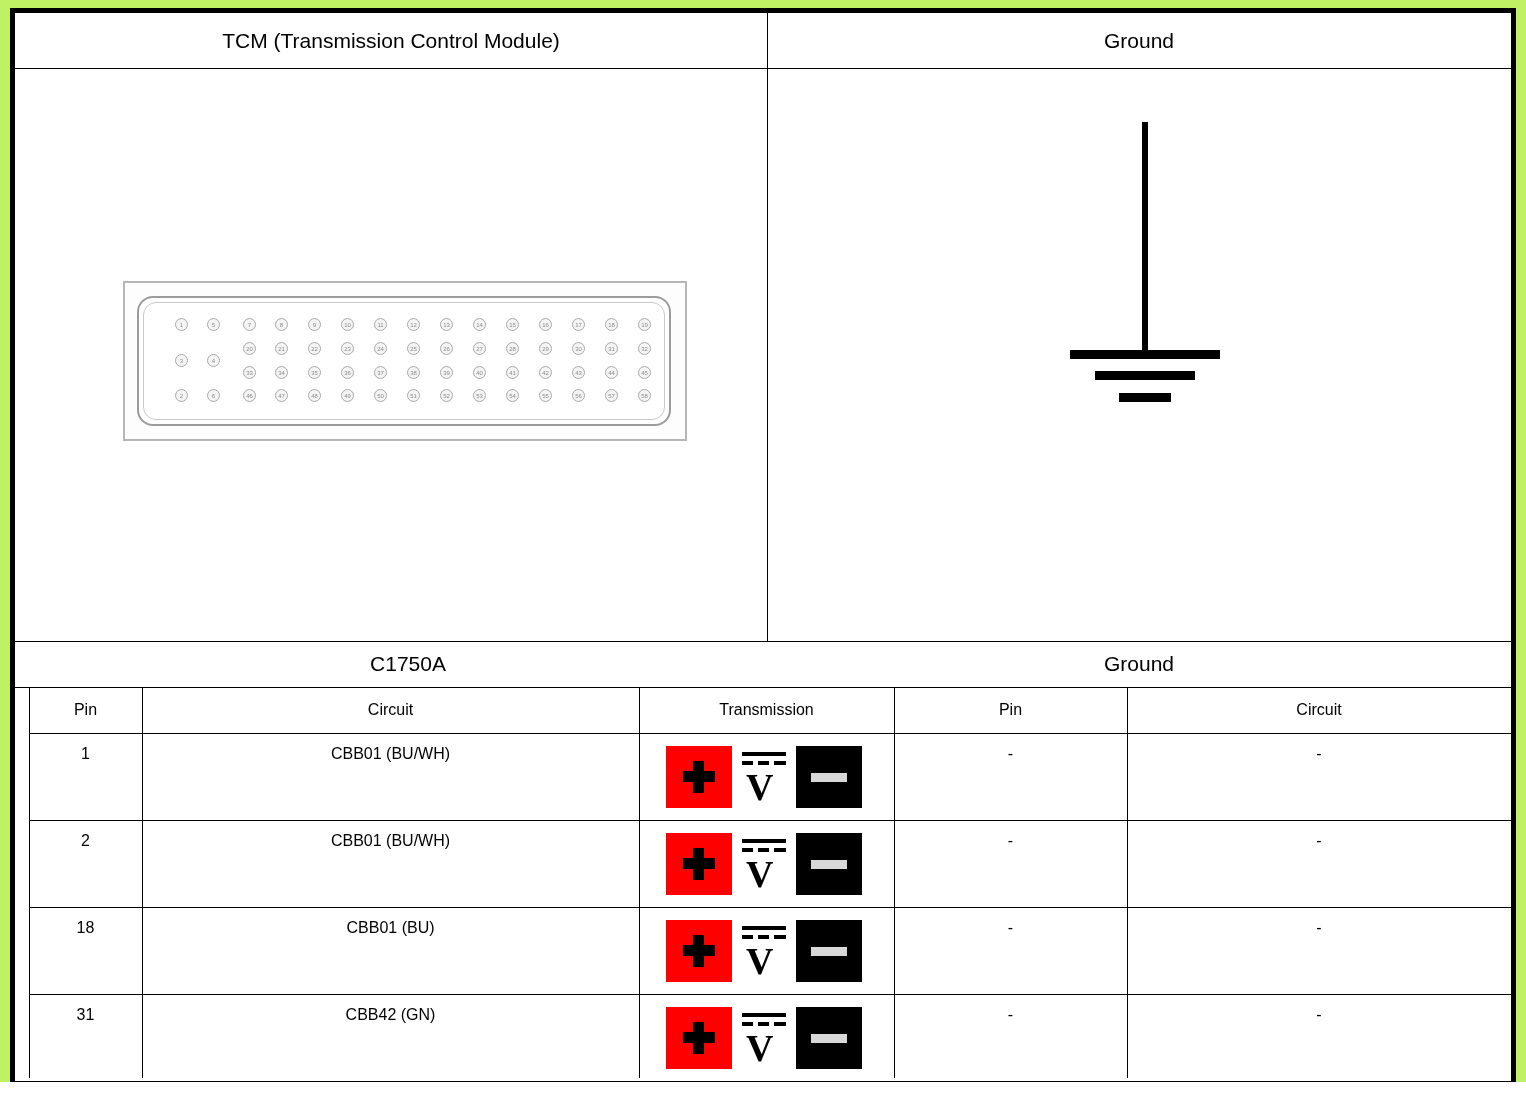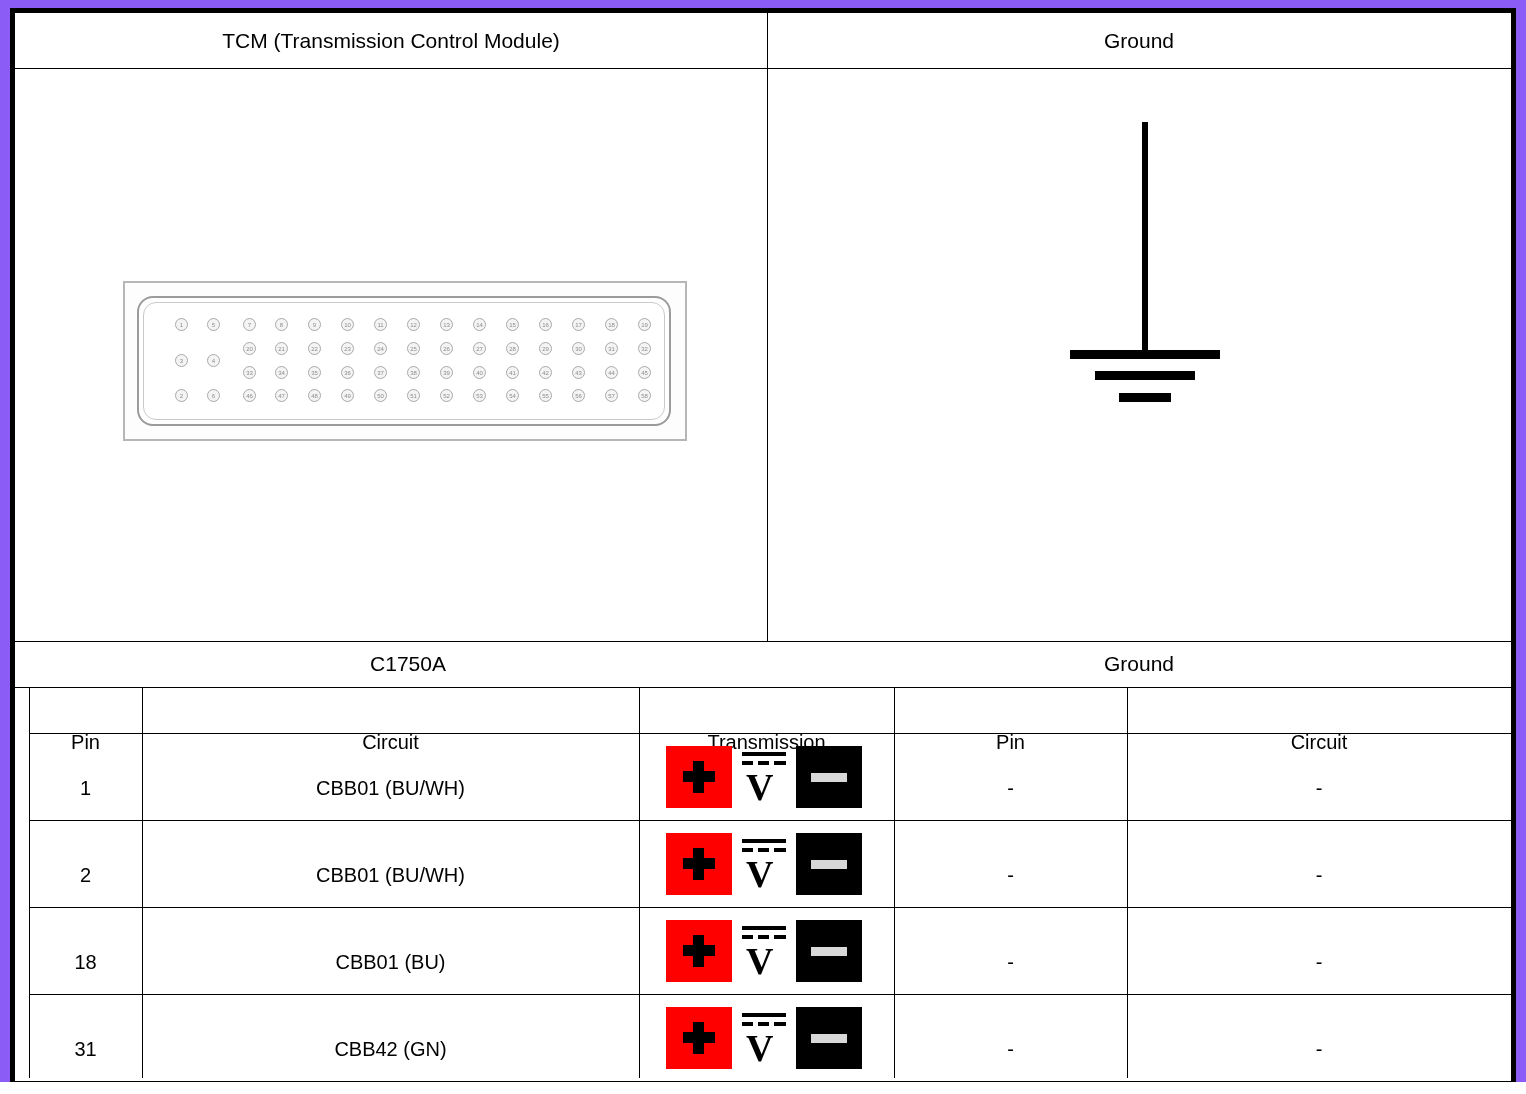--- a/index.html
+++ b/index.html
@@ -5,21 +5,21 @@
   * { box-sizing: border-box; }
   html, body {
     margin: 0; padding: 0;
     background: #ffffff;
     font-family: "Liberation Sans", sans-serif;
   }
   #page {
     position: relative;
     width: 1526px;
     height: 1082px;
-    background: #8b5cf6;
+    background: #bef264;
     overflow: hidden;
     text-align: center;
   }
 
   
   #frame {
     position: absolute;
     left: 10px; top: 8px;
     width: 1506px; height: 1078px;
     border: 5px solid #000;
@@ -90,24 +90,23 @@
     background: #000;
   }
   .gnd-bar { position: absolute; background: #000; }
 
   
   .cell {
     position: absolute;
     display: flex;
     align-items: center;
     justify-content: center;
-    font-size: 20px;
+    font-size: 16px;
     color: #000;
     white-space: nowrap;
-    margin-top: 32px;
   }
   .cell.top { align-items: flex-start; padding-top: 12px; }
 
   
   .meas {
     position: absolute;
     display: flex;
     align-items: center;
     gap: 8px;
   }

